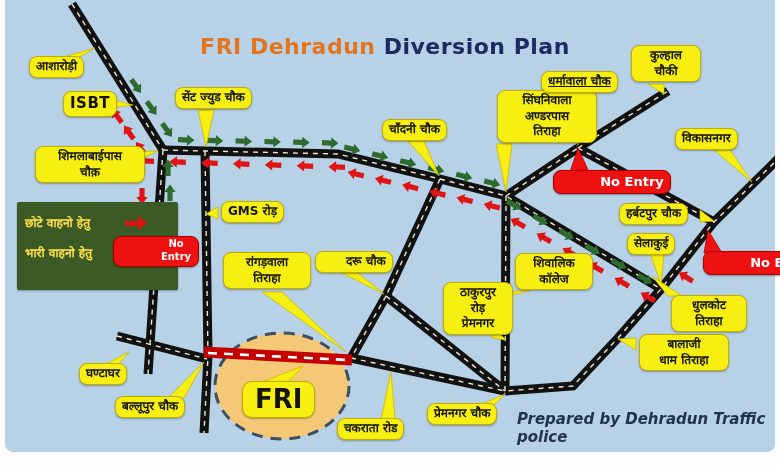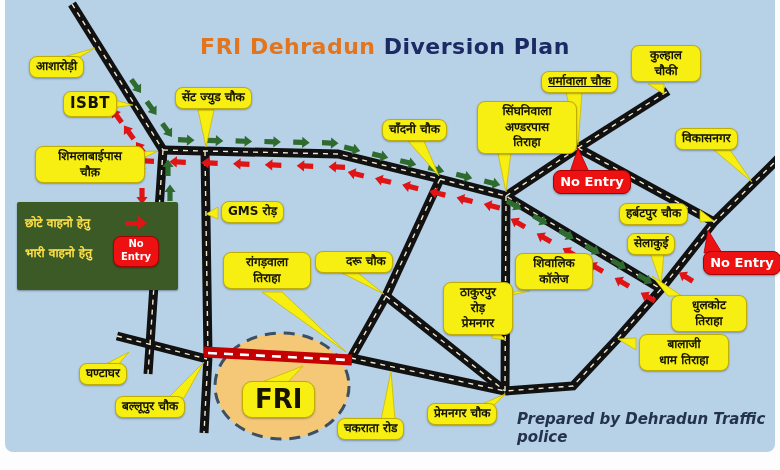--- a/index.html
+++ b/index.html
@@ -22,21 +22,21 @@
   #title .t1{color:#e2751d;} #title .t2{color:#1b2a63;}
   #credit{position:absolute;left:512px;top:410px;font-size:15px;font-weight:bold;color:#23324d;z-index:3;font-style:italic;}
   #legend{position:absolute;left:12px;top:202px;width:161px;height:88px;background:#3c5a26;
           border-radius:2px;z-index:3;box-shadow:0 1px 2px rgba(0,0,0,.35);}
   .leg-row{position:absolute;left:8px;font-size:12px;font-weight:bold;color:#fde047;white-space:nowrap;}
   .leg-arrow{position:absolute;left:108px;top:16px;width:0;height:0;}
   .leg-arrow .shaft{position:absolute;left:0;top:3px;width:14px;height:5px;background:#e01414;}
   .leg-arrow .head{position:absolute;left:13px;top:-2px;width:0;height:0;border-left:9px solid #e01414;
                    border-top:7px solid transparent;border-bottom:7px solid transparent;}
   .noentry{position:absolute;background:#ee1111;border:1px solid #a80000;border-radius:8px;
-           color:#ffffff;font-weight:bold;text-align:center;z-index:4;box-shadow:0 1px 2px rgba(0,0,0,.35);}
+           color:#ffffff;font-weight:bold;text-align:center;z-index:4;box-shadow:0 1px 2px rgba(0,0,0,.35);padding-left:40px;}
   #ne-legend{left:96px;top:34px;width:44px;height:28px;font-size:10px;line-height:1.25;white-space:pre-line;padding-top:1px;}
   #ne-1{left:548px;top:170px;width:76px;height:22px;font-size:13px;line-height:22px;}
   #ne-2{left:698px;top:251px;width:76px;height:22px;font-size:13px;line-height:22px;}
 </style>
 </head>
 <body>
 
 <div id="stage">
   <div id="map">
 
@@ -166,21 +166,21 @@
       <polygon class="redtail" points="704,253 722,253 708,230"></polygon>
     </svg>
 
     <div class="place" style="left:24px;top:56px;">आशारोड़ी</div>
     <div class="place latin" style="left:58px;top:91px;">ISBT</div>
     <div class="place" style="left:30px;top:146px;width:96px;">शिमलाबाईपास
 चौक़</div>
     <div class="place" style="left:170px;top:87px;">सेंट ज्युड चौक</div>
     <div class="place" style="left:216px;top:201px;">GMS रोड़</div>
     <div class="place" style="left:377px;top:119px;">चाँदनी चौक</div>
-    <div class="place" style="left:472px;top:90px;width:86px;margin-top:11px;">सिंघनिवाला
+    <div class="place" style="left:492px;top:90px;width:86px;">सिंघनिवाला
 अण्डरपास
 तिराहा</div>
     <div class="place" style="left:536px;top:71px;text-decoration:underline;">धर्मावाला चौक</div>
     <div class="place" style="left:626px;top:45px;width:56px;">कुल्हाल
 चौकी</div>
     <div class="place" style="left:670px;top:128px;">विकासनगर</div>
     <div class="place" style="left:614px;top:203px;">हर्बटपुर चौक</div>
     <div class="place" style="left:622px;top:233px;text-align:right;">सेलाकुई</div>
     <div class="place" style="left:510px;top:253px;width:64px;">शिवालिक
 कॉलेज</div>

